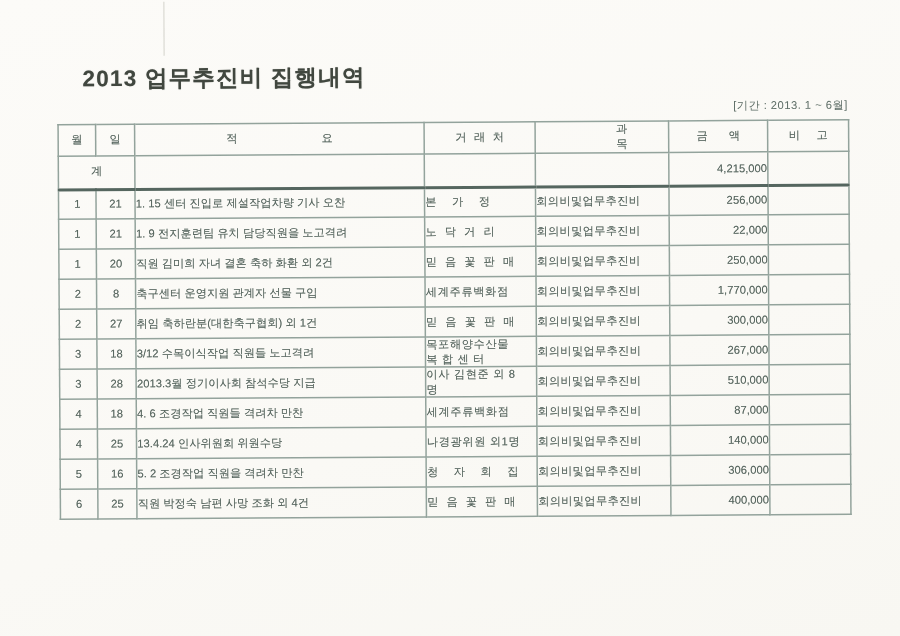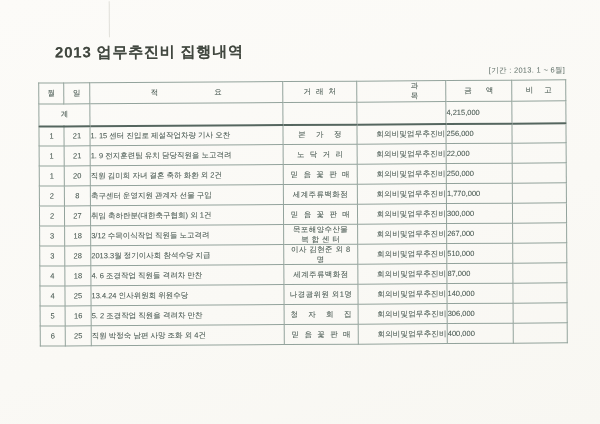--- a/index.html
+++ b/index.html
@@ -44,23 +44,23 @@
   tr.total-row td { height: 22px; border-bottom: 2px solid #55665f; }
   tbody tr.data-row td { height: 20px; }
   
   .h-desc   { letter-spacing: 56px; text-indent: 56px; }
   .h-vendor { letter-spacing: 5px;  text-indent: 5px; }
   .h-cat    { letter-spacing: 27px; text-indent: 27px; text-align: right; }
   .h-amt    { letter-spacing: 14px; text-indent: 14px; }
   .h-note   { letter-spacing: 11px; text-indent: 11px; }
   .c-month, .c-day { text-align: center; }
   .c-desc  { text-align: left; padding-left: 8px; }
-  .c-vendor{ text-align: center; white-space: pre-wrap; line-height: 1.25; letter-spacing: 0.4px; }
-  .c-cat   { text-align: right; letter-spacing: 0.2px; }
-  .c-amt   { text-align: left; padding-right: 7px; }
+  .c-vendor{ text-align: left; white-space: pre-wrap; line-height: 1.25; letter-spacing: 0.4px; }
+  .c-cat   { text-align: left; letter-spacing: 0.2px; }
+  .c-amt   { text-align: right; padding-right: 7px; }
   .c-total-label { text-align: center; }
 </style>
 </head>
 <body>
 
 <div class="content">
   <div class="crease"></div>
 
   <div class="title">2013 업무추진비 집행내역</div>
   <div class="period">[기간 : 2013. 1 ~ 6월]</div>

